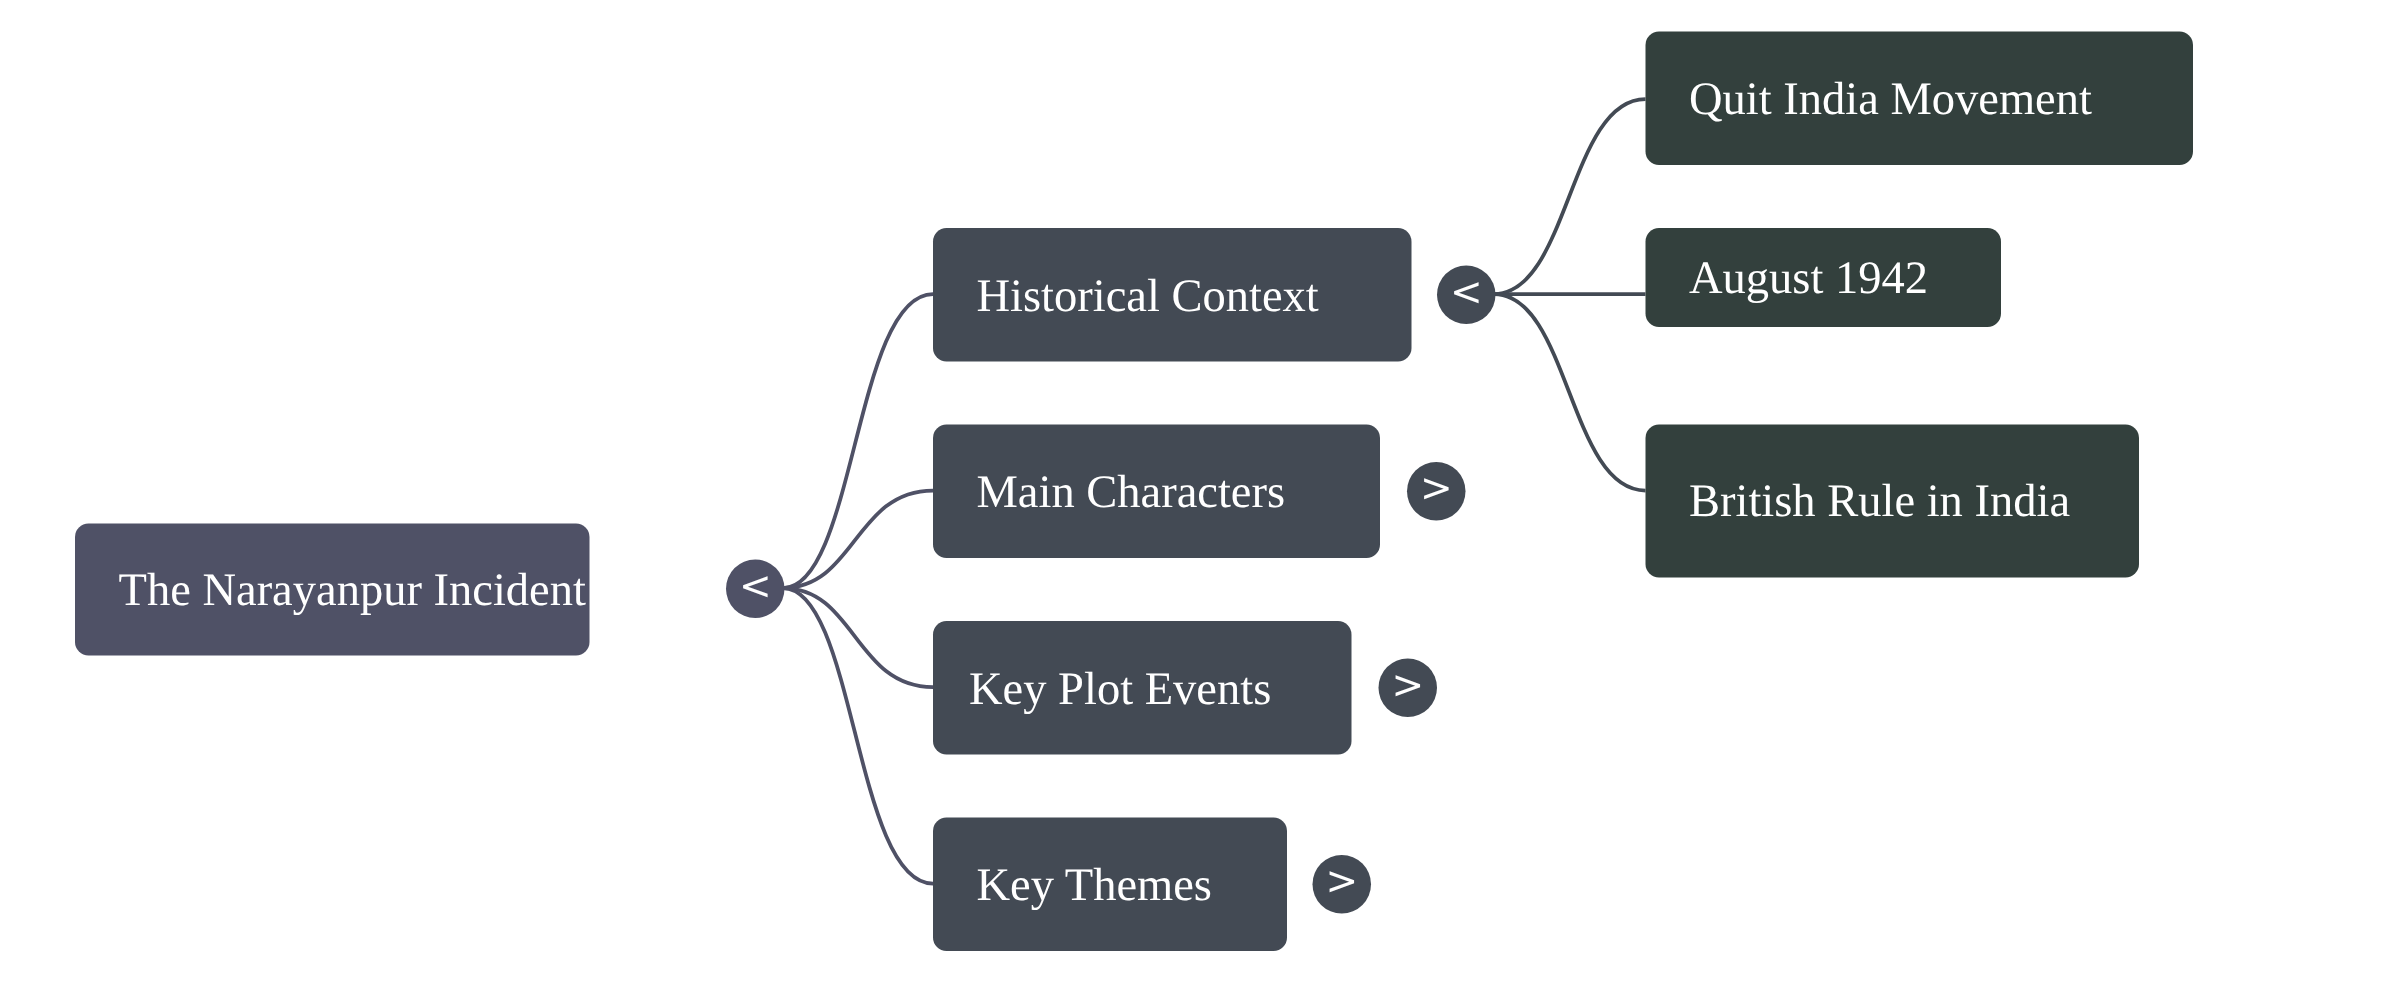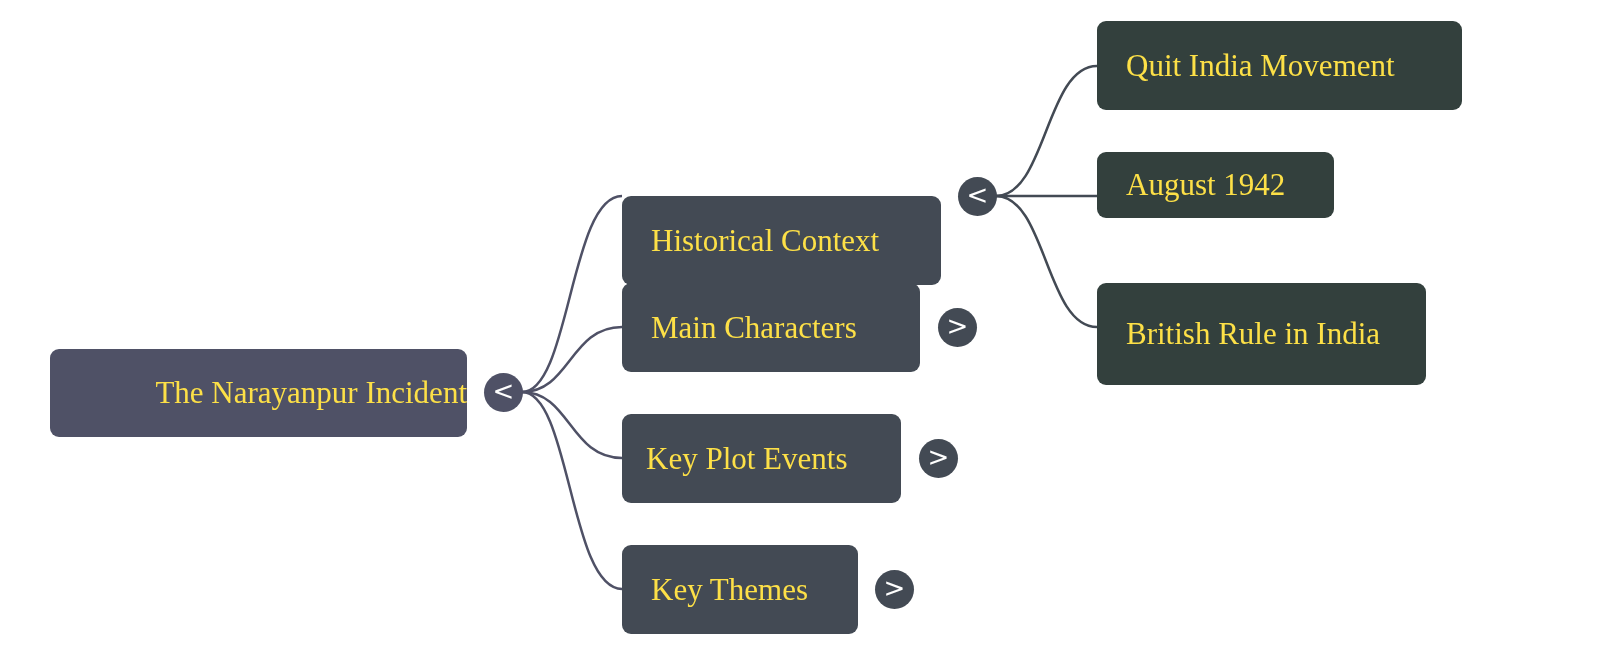--- a/index.html
+++ b/index.html
@@ -1,46 +1,46 @@
 <!DOCTYPE html>
 <html><head>
 <meta charset="utf-8">
 <style>
   html, body { margin:0; padding:0; background:#ffffff; }
   body { width:1600px; height:668px; position:relative; overflow:hidden; font-family:"Liberation Serif","DejaVu Serif",serif; }
   #edges { position:absolute; left:0; top:0; width:1600px; height:668px; }
-  .node { position:absolute; box-sizing:border-box; border-radius:9px; color:#fde047; font-size:31px; display:flex; align-items:center; padding-left:29px; white-space:nowrap; cursor:pointer; }
+  .node { position:absolute; box-sizing:border-box; border-radius:9px; color:#ffffff; font-size:31px; display:flex; align-items:center; padding-left:29px; white-space:nowrap; cursor:pointer; }
   .root { background:#4f5166; }
   .lvl1 { background:#434a54; }
   .lvl2 { background:#33403d; }
   .toggle { position:absolute; width:39px; height:39px; border-radius:50%; background:#434a54; color:#fff; display:flex; align-items:center; justify-content:center; font-family:"DejaVu Sans","Liberation Sans",sans-serif; font-size:26px; line-height:1; cursor:pointer; box-sizing:border-box; }
   .toggle.root-t { background:#4f5166; }
   .toggle span { margin-top:-3px; }
 </style>
 </head>
 <body>
 
 <svg id="edges" xmlns="http://www.w3.org/2000/svg">
   <path d="M522,392 C570,392 570,196 622,196" fill="none" stroke="#4f5166" stroke-width="2.5"></path>
   <path d="M522,392 C570,392 570,327 622,327" fill="none" stroke="#4f5166" stroke-width="2.5"></path>
   <path d="M522,392 C570,392 570,458 622,458" fill="none" stroke="#4f5166" stroke-width="2.5"></path>
   <path d="M522,392 C570,392 570,589 622,589" fill="none" stroke="#4f5166" stroke-width="2.5"></path>
   <path d="M996,196 C1046,196 1046,66 1097,66" fill="none" stroke="#434a54" stroke-width="2.5"></path>
   <path d="M996,196 C1046,196 1046,196 1097,196" fill="none" stroke="#434a54" stroke-width="2.5"></path>
   <path d="M996,196 C1046,196 1046,327 1097,327" fill="none" stroke="#434a54" stroke-width="2.5"></path>
 </svg>
 
-<div class="node root" style="left:50px;top:349px;width:417px;height:88px;justify-content:flex-end;">
+<div class="node root" style="left:50px;top:349px;width:343px;height:88px;">
   <span>The Narayanpur Incident</span>
 </div>
 <div class="toggle root-t" style="left:484px;top:373px;">
   <span>&lt;</span>
 </div>
 
-<div class="node lvl1" style="left:622px;top:152px;width:319px;height:89px;margin-top:44px;">
+<div class="node lvl1" style="left:622px;top:152px;width:319px;height:89px;">
   <span>Historical Context</span>
 </div>
 <div class="toggle" style="left:958px;top:177px;">
   <span>&lt;</span>
 </div>
 
 <div class="node lvl1" style="left:622px;top:283px;width:298px;height:89px;">
   <span>Main Characters</span>
 </div>
 <div class="toggle" style="left:938px;top:308px;">

